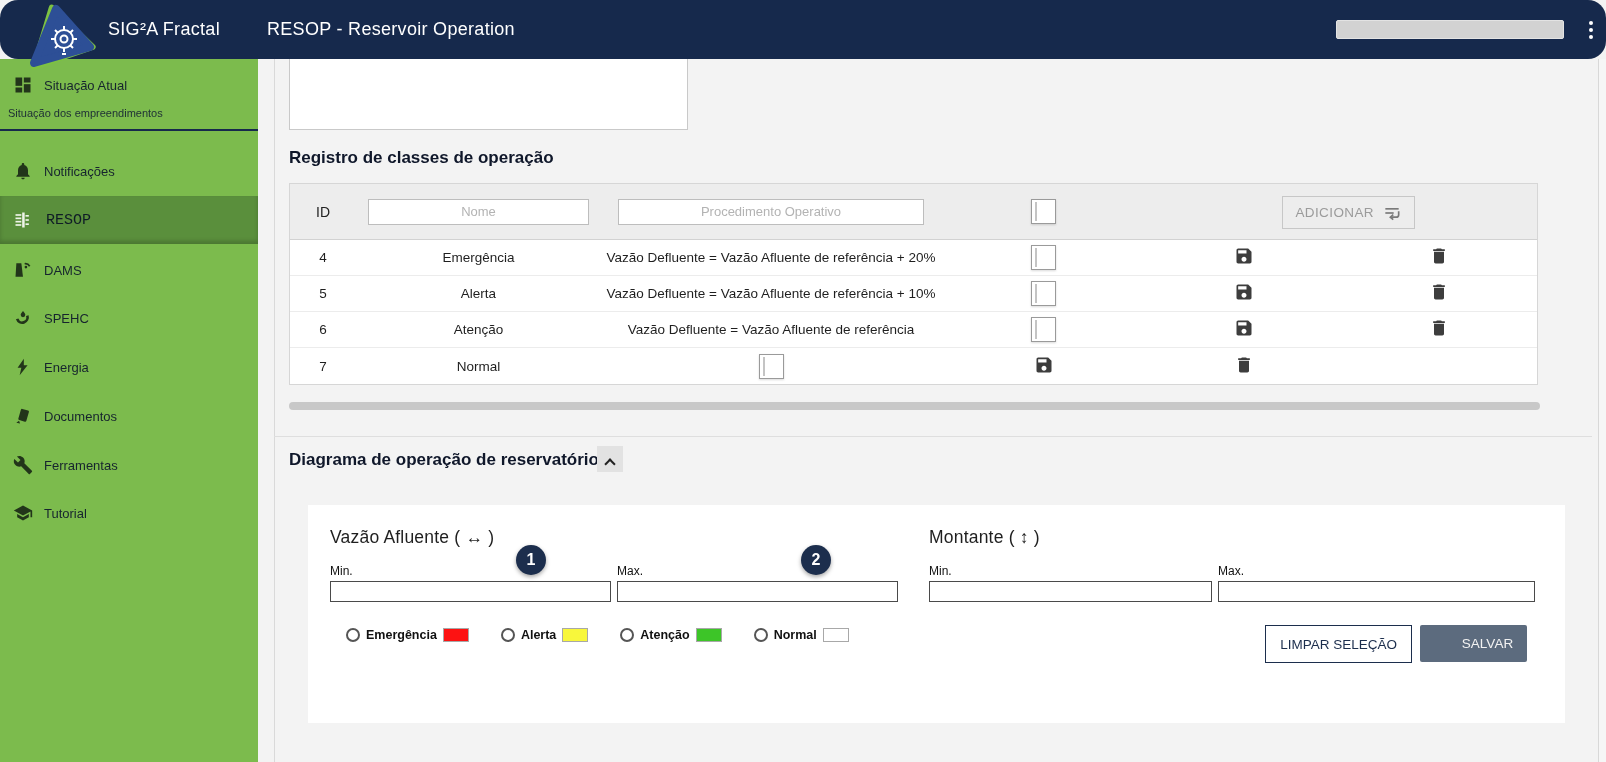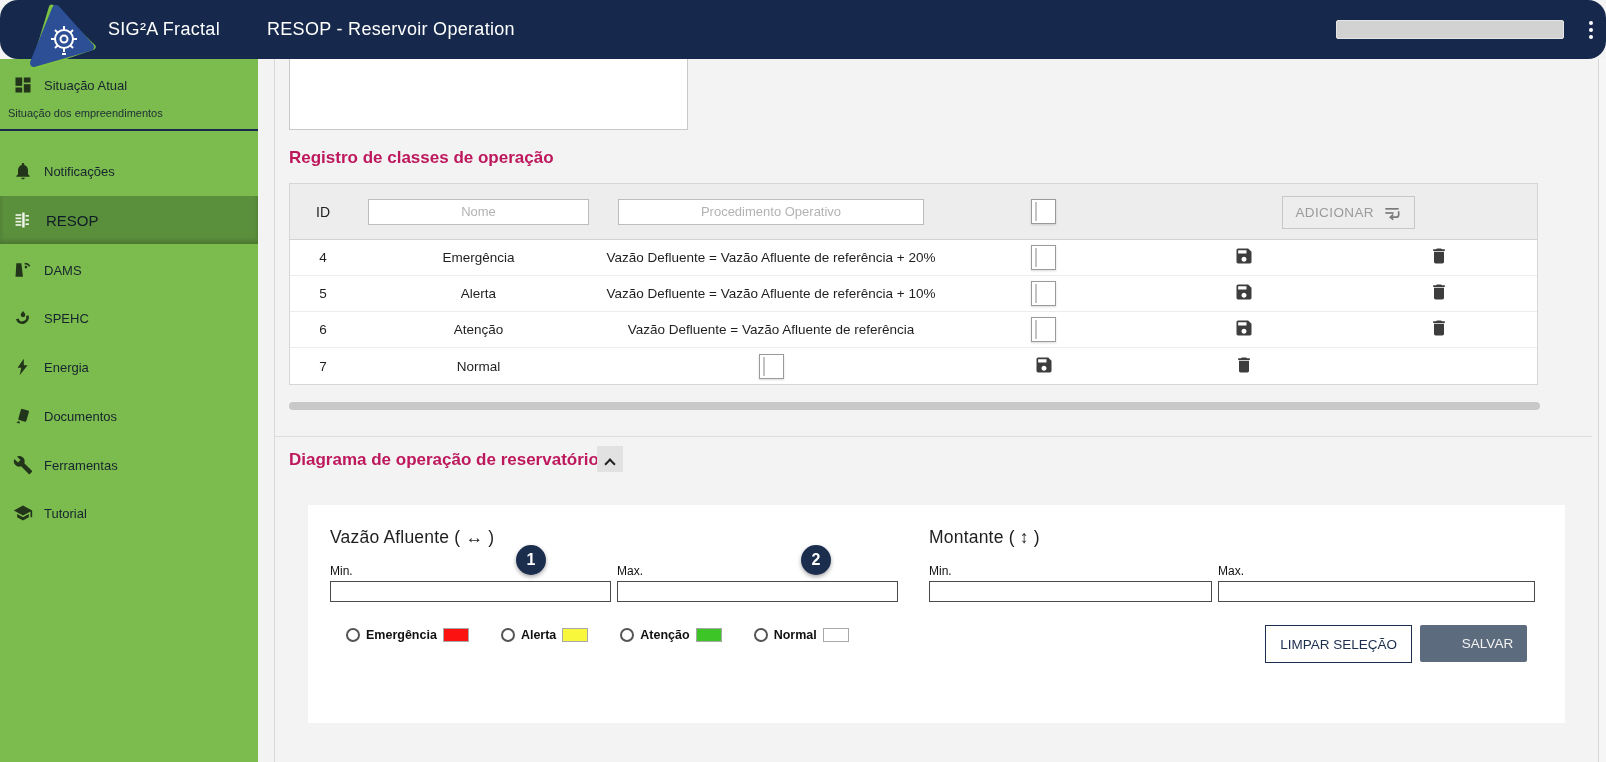--- a/index.html
+++ b/index.html
@@ -13,29 +13,29 @@
   .module-title { position:absolute; left:267px; top:0; height:59px; line-height:59px; color:#ffffff; font-size:18px; letter-spacing:.3px; }
   .header-search { position:absolute; left:1336px; top:20px; width:228px; height:19px; background:#d2d2d2; border:1px solid #e3e3e3; border-radius:2px; color:#333; font-size:12px; padding:0 6px; }
   .kebab { position:absolute; left:1583px; top:17px; width:16px; height:26px; display:flex; flex-direction:column; align-items:center; justify-content:center; gap:3px; cursor:pointer; }
   .kebab i { width:4px; height:4px; border-radius:50%; background:#ffffff; display:block; }
 
   
   .sidebar { position:absolute; left:0; top:59px; width:258px; height:703px; background:#7cbb4d; z-index:10; }
   .side-item { position:absolute; left:0; width:258px; height:44px; display:flex; align-items:center; cursor:pointer; }
   .side-item svg { position:absolute; left:13px; width:20px; height:20px; }
   .side-item .lbl { position:absolute; left:44px; font-size:13px; color:#16242e; }
-  .side-item.active { height:48px; background:#5a8f3c; box-shadow:0 -3px 4px rgba(0,0,0,.18) inset; }
+  .side-item.active { height:48px; background:#5a8f3c; box-shadow:0 -3px 4px rgba(0,0,0,.18) inset;font-family:Liberation Mono, monospace; }
   .side-item.active .lbl { font-size:15px; left:46px; color:#0f1c26; }
   .side-caption { position:absolute; left:8px; top:48px; font-size:11px; color:#1d2e35; }
   .side-divider { position:absolute; left:0; top:70px; width:258px; height:2px; background:#16294c; }
   .vline { position:absolute; left:274px; top:59px; width:1px; height:703px; background:#d9d9d9; }
 
   
   .topbox { position:absolute; left:289px; top:57px; width:399px; height:73px; background:#ffffff; border:1px solid #c9c9c9; z-index:5; }
-  .h-section { position:absolute; left:289px; font-size:17px; color:#be185d; }
+  .h-section { position:absolute; left:289px; font-size:17px; color:#0f172a; }
 
   
   .table-card { position:absolute; left:289px; top:183px; width:1249px; background:#ffffff; border:1px solid #d6d6d6; z-index:6; }
   .trow { display:grid; grid-template-columns:66px 245px 340px 205px 195px 1fr; align-items:center; height:36px; border-bottom:1px solid #ececec; background:#fff; }
   .trow:last-child { border-bottom:none; }
   .thead { height:56px; background:#ededed; border-bottom:1px solid #d2d2d2; position:relative; }
   .cell { text-align:center; font-size:13.5px; color:#1f1f1f; }
   .thead .cell-id { font-size:14px; color:#222; }
   .tinput { height:26px; border:1px solid #bdbdbd; background:#fff; width:90%; margin:0 auto; display:block; text-align:center; font-size:13px; color:#333; font-family:"Liberation Sans",sans-serif; }
   .tinput::placeholder { color:#b3b3b3; }

